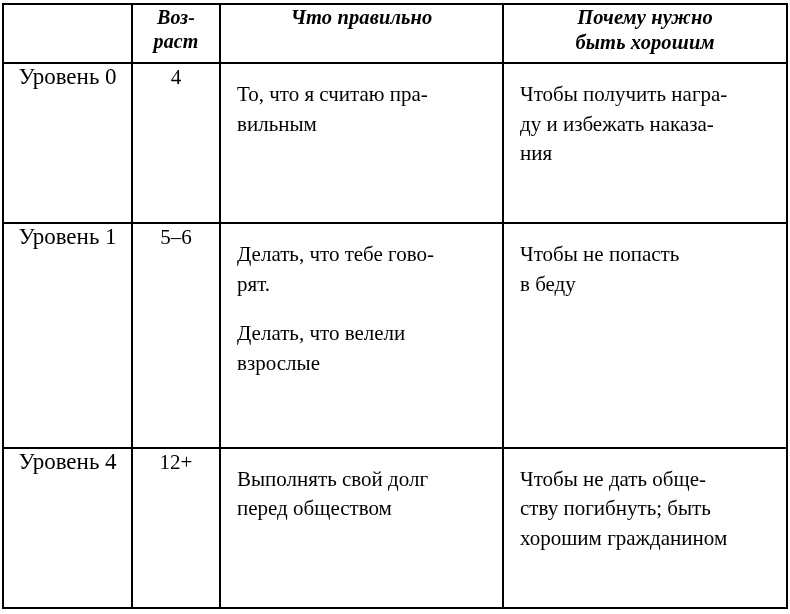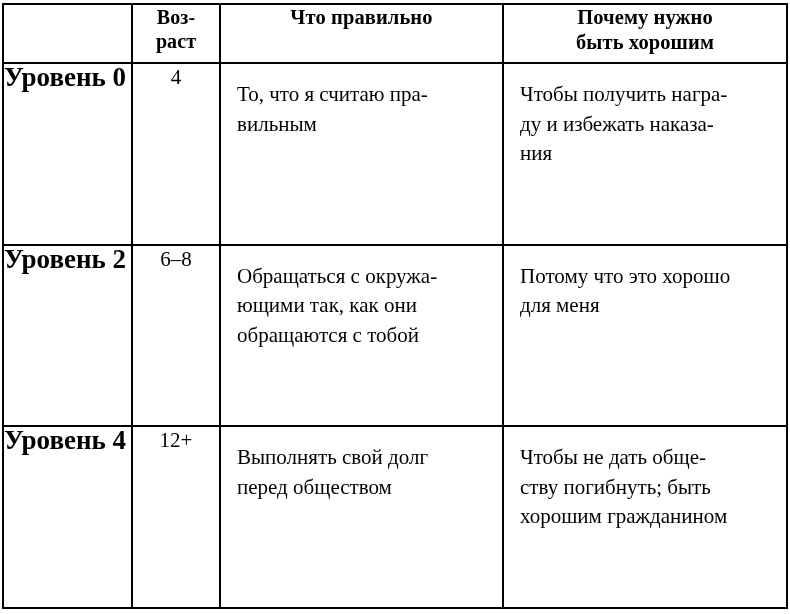--- a/index.html
+++ b/index.html
@@ -42,21 +42,21 @@
     background: #ffffff;
   }
 
   
   col.c-level { width: 129px; }
   col.c-age   { width: 88px; }
   col.c-right { width: 283px; }
   col.c-why   { width: 284px; }
 
   
-  thead tr { height: 59px; }
+  thead tr { height: 59px; font-style: italic; }
 
   th.hdr {
     text-align: center;
     font-weight: bold;
     font-size: 20.5px;
     line-height: 25px;
     letter-spacing: 0.1px;
     padding: 5px 6px 4px 6px;
     vertical-align: middle;
   }
@@ -65,25 +65,26 @@
     font-size: 20px;
     line-height: 24px;
   }
   th.hdr-why {
     font-size: 20.5px;
     line-height: 25px;
   }
 
   
   td.level-cell {
-    font-size: 27px;
+    font-size: 23px;
     line-height: 26px;
     padding: 8px 0 0 8px;
     white-space: nowrap;
-    font-weight: bold;
+    font-weight: normal;
+    text-align: center;
   }
   td.age-cell {
     font-size: 21px;
     line-height: 26px;
     padding: 8px 0 0 0;
     text-align: center;
   }
   td.text-cell {
     font-size: 21px;
     line-height: 29.5px;
@@ -130,28 +131,29 @@
       <tr class="r0">
         <td class="level-cell">Уровень 0</td>
         <td class="age-cell">4</td>
         <td class="text-cell">
             <p>То, что я считаю пра-<br>вильным</p>
           </td>
         <td class="text-cell">
             <p>Чтобы получить награ-<br>ду и избежать наказа-<br>ния</p>
           </td>
       </tr>
-      <tr class="r2">
-        <td class="level-cell">Уровень 2</td>
-        <td class="age-cell">6–8</td>
+      <tr class="r1">
+        <td class="level-cell">Уровень 1</td>
+        <td class="age-cell">5–6</td>
         <td class="text-cell">
-            <p>Обращаться с окружа-<br>ющими так, как они<br>обращаются с тобой</p>
+            <p>Делать, что тебе гово-<br>рят.</p>
+            <p>Делать, что велели<br>взрослые</p>
           </td>
         <td class="text-cell">
-            <p>Потому что это хорошо<br>для меня</p>
+            <p>Чтобы не попасть<br>в беду</p>
           </td>
       </tr>
       <tr class="r4">
         <td class="level-cell">Уровень 4</td>
         <td class="age-cell">12+</td>
         <td class="text-cell">
             <p>Выполнять свой долг<br>перед обществом</p>
           </td>
         <td class="text-cell">
             <p>Чтобы не дать обще-<br>ству погибнуть; быть<br>хорошим гражданином</p>

